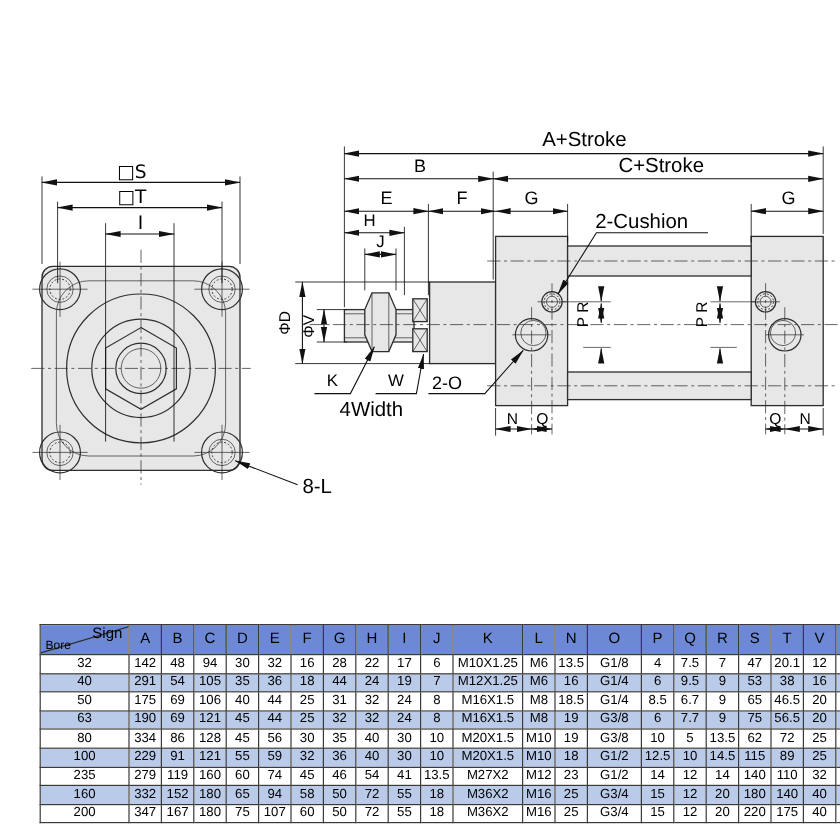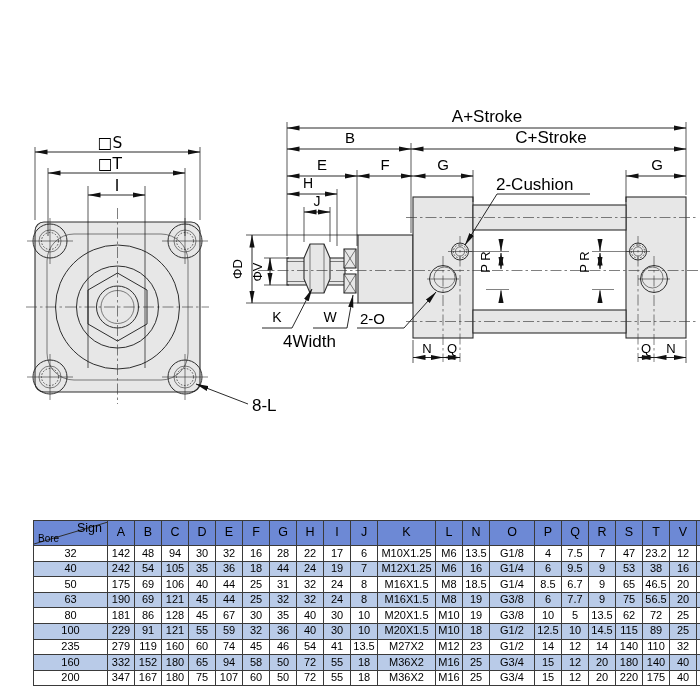--- a/index.html
+++ b/index.html
@@ -325,27 +325,27 @@
             <td>17</td>
             <td>6</td>
             <td>M10X1.25</td>
             <td>M6</td>
             <td>13.5</td>
             <td>G1/8</td>
             <td>4</td>
             <td>7.5</td>
             <td>7</td>
             <td>47</td>
-            <td>23.2</td>
+            <td>20.1</td>
             <td>12</td>
             <td>10</td>
           </tr>
           <tr class="alt">
             <td>40</td>
-            <td>242</td>
+            <td>291</td>
             <td>54</td>
             <td>105</td>
             <td>35</td>
             <td>36</td>
             <td>18</td>
             <td>44</td>
             <td>24</td>
             <td>19</td>
             <td>7</td>
             <td>M12X1.25</td>
@@ -403,25 +403,25 @@
             <td>6</td>
             <td>7.7</td>
             <td>9</td>
             <td>75</td>
             <td>56.5</td>
             <td>20</td>
             <td>17</td>
           </tr>
           <tr>
             <td>80</td>
-            <td>181</td>
+            <td>334</td>
             <td>86</td>
             <td>128</td>
             <td>45</td>
-            <td>67</td>
+            <td>56</td>
             <td>30</td>
             <td>35</td>
             <td>40</td>
             <td>30</td>
             <td>10</td>
             <td>M20X1.5</td>
             <td>M10</td>
             <td>19</td>
             <td>G3/8</td>
             <td>10</td>

